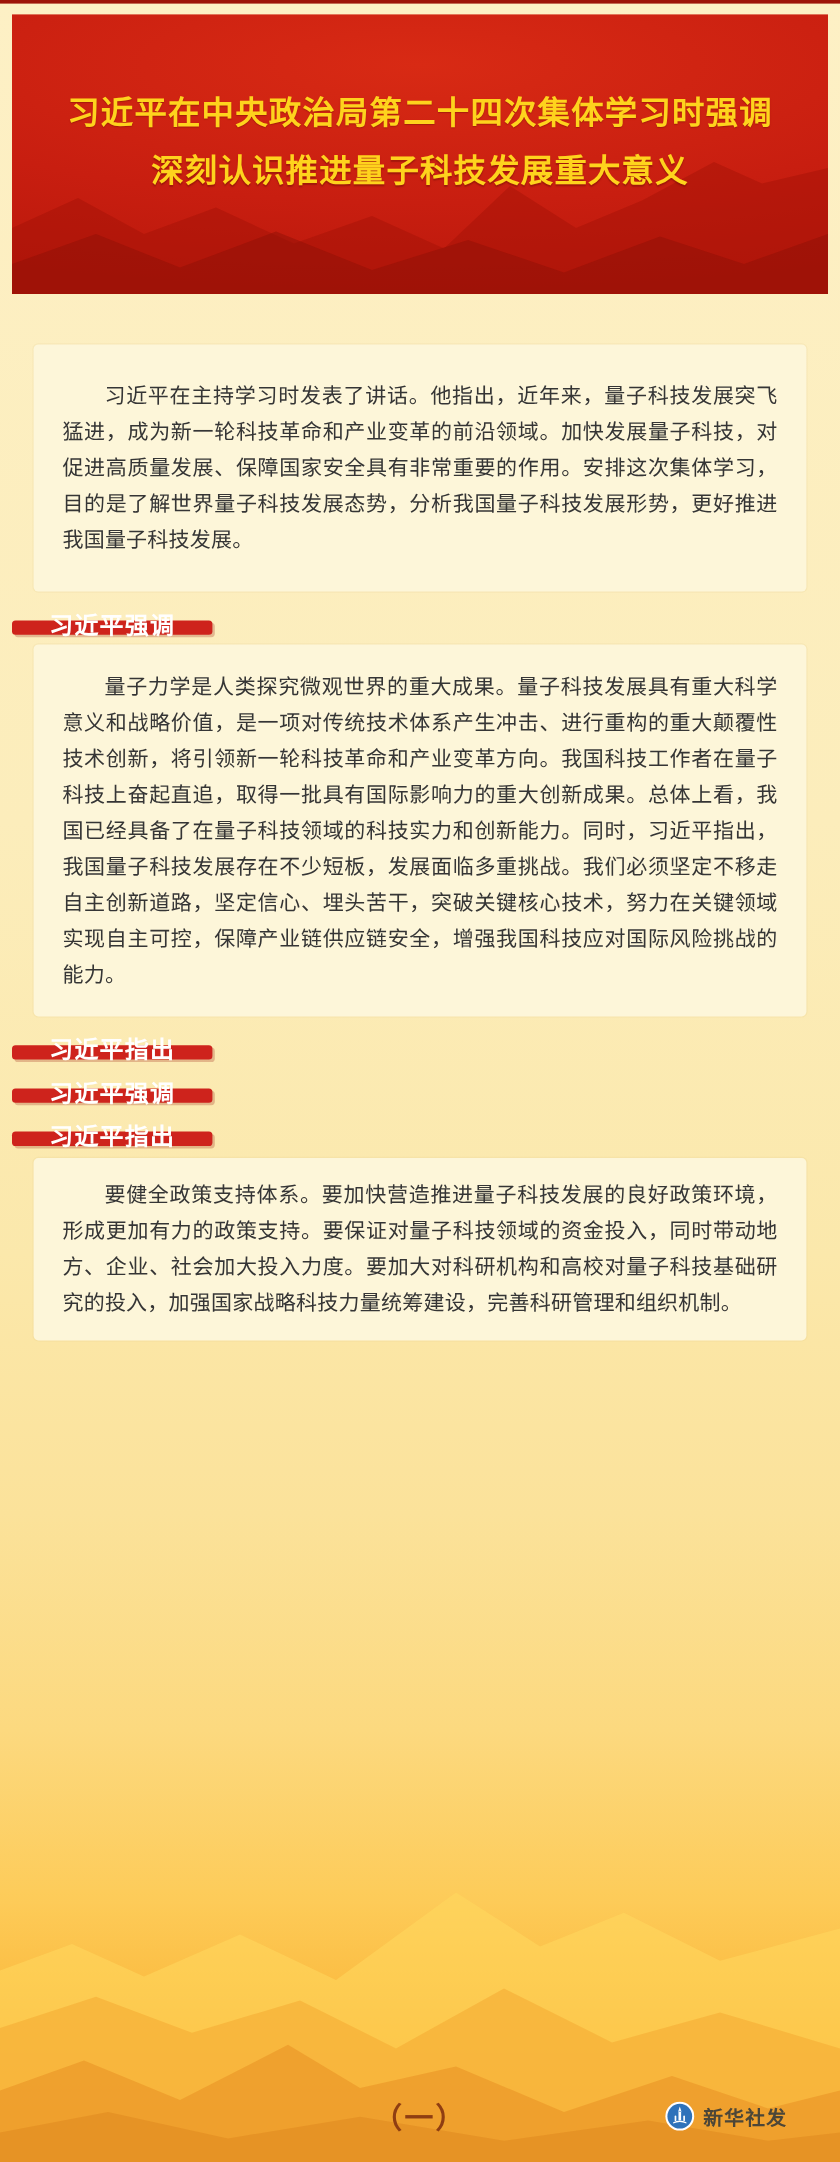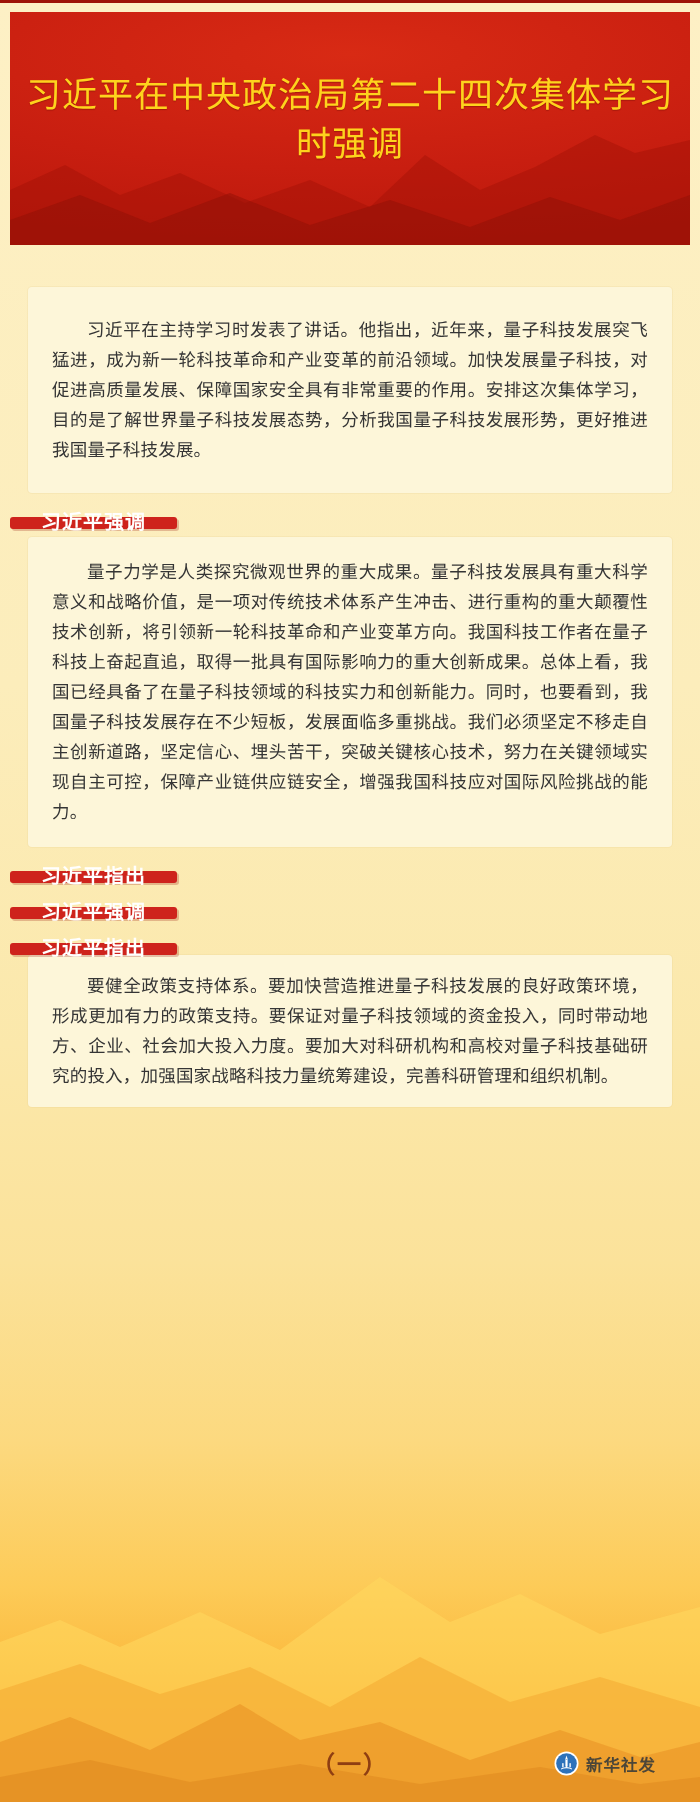--- a/index.html
+++ b/index.html
@@ -16,41 +16,41 @@
   .top-strip{ width:100%; height:3px; background:#9e1308; }
 
   
   .banner{
     position:relative; margin:9px 10px 0; height:233px; overflow:hidden;
     background:radial-gradient(130% 95% at 50% 18%, #d82a14 0%, #c81e10 52%, #b5160a 100%);
   }
   .banner-mountains{ position:absolute; left:0; bottom:0; width:100%; height:150px; display:block; }
   .banner-titles{
     position:absolute; top:58px; left:0; width:100%; text-align:center;
-    color:#fed31d; font-weight:400; font-size:35px; line-height:49px; letter-spacing:1px;
+    color:#fed31d; font-weight:700; font-size:27px; line-height:49px; letter-spacing:1px;
     text-shadow:0 1px 1px rgba(90,10,0,.35);
   }
 
   
   .para{
     color:#3a3a3a; font-size:17.5px; line-height:30px;
     text-indent:2em; text-align:justify; letter-spacing:.2px;
   }
   .para-bare{ margin:50px 30px 0; }
 
   .card{
     margin:0 28px; background:#fdf6d9; border-radius:4px;
     box-shadow:0 0 0 1px rgba(220,195,130,.15);
   }
   .card .para{ color:#353535; }
   .card-1{ margin-top:42px; padding:28px 24px; }
   .card-2{ margin-top:8px;  padding:20px 24px; }
   .card-3{ margin-top:10px; padding:16px 24px; }
   .card-4{ margin-top:10px; padding:16px 24px; }
-  .card-5{ padding:16px 24px; }
+  .card-5{ margin-top:10px; padding:16px 24px; }
 
   .badge{
     display:inline-block; margin:24px 0 0 10px; padding:5px 31px 7px;
     background:#ce231c; color:#ffffff; font-size:20px; font-weight:700;
     letter-spacing:1px; border-radius:3px;
     box-shadow:2px 2px 0 rgba(150,25,12,.25);
   }
   .badge-row{ line-height:0; }
 
   
@@ -73,31 +73,32 @@
 
   <div class="top-strip"></div>
 
   <div class="banner">
     <svg class="banner-mountains" viewBox="0 0 680 150" preserveAspectRatio="none" aria-hidden="true">
       <path d="M0,95 L55,70 110,100 170,78 235,108 300,85 360,112 415,60 470,95 525,72 585,40 625,58 680,45 L680,150 L0,150 Z" fill="#a21206" opacity="0.45"></path>
       <path d="M0,125 L70,100 140,128 220,98 300,130 380,105 460,132 540,102 610,125 680,100 L680,150 L0,150 Z" fill="#8f0f05" opacity="0.5"></path>
     </svg>
     <div class="banner-titles">
       <div>习近平在中央政治局第二十四次集体学习时强调</div>
+      <div>深刻认识推进量子科技发展重大意义</div>
     </div>
   </div>
 
 
   <div class="card card-1">
     <p class="para">习近平在主持学习时发表了讲话。他指出，近年来，量子科技发展突飞猛进，成为新一轮科技革命和产业变革的前沿领域。加快发展量子科技，对促进高质量发展、保障国家安全具有非常重要的作用。安排这次集体学习，目的是了解世界量子科技发展态势，分析我国量子科技发展形势，更好推进我国量子科技发展。</p>
   </div>
 
   <div class="badge-row"><span class="badge">习近平强调</span></div>
   <div class="card card-2">
-    <p class="para">量子力学是人类探究微观世界的重大成果。量子科技发展具有重大科学意义和战略价值，是一项对传统技术体系产生冲击、进行重构的重大颠覆性技术创新，将引领新一轮科技革命和产业变革方向。我国科技工作者在量子科技上奋起直追，取得一批具有国际影响力的重大创新成果。总体上看，我国已经具备了在量子科技领域的科技实力和创新能力。同时，也要看到，我国量子科技发展存在不少短板，发展面临多重挑战。我们必须坚定不移走自主创新道路，坚定信心、埋头苦干，突破关键核心技术，努力在关键领域实现自主可控，保障产业链供应链安全，增强我国科技应对国际风险挑战的能力。</p>
+    <p class="para">量子力学是人类探究微观世界的重大成果。量子科技发展具有重大科学意义和战略价值，是一项对传统技术体系产生冲击、进行重构的重大颠覆性技术创新，将引领新一轮科技革命和产业变革方向。我国科技工作者在量子科技上奋起直追，取得一批具有国际影响力的重大创新成果。总体上看，我国已经具备了在量子科技领域的科技实力和创新能力。同时，习近平指出，我国量子科技发展存在不少短板，发展面临多重挑战。我们必须坚定不移走自主创新道路，坚定信心、埋头苦干，突破关键核心技术，努力在关键领域实现自主可控，保障产业链供应链安全，增强我国科技应对国际风险挑战的能力。</p>
   </div>
 
   <div class="badge-row"><span class="badge">习近平指出</span></div>
 
   <div class="badge-row"><span class="badge">习近平强调</span></div>
 
   <div class="badge-row"><span class="badge">习近平指出</span></div>
   <div class="card card-5">
     <p class="para">要健全政策支持体系。要加快营造推进量子科技发展的良好政策环境，形成更加有力的政策支持。要保证对量子科技领域的资金投入，同时带动地方、企业、社会加大投入力度。要加大对科研机构和高校对量子科技基础研究的投入，加强国家战略科技力量统筹建设，完善科研管理和组织机制。</p>
   </div>

